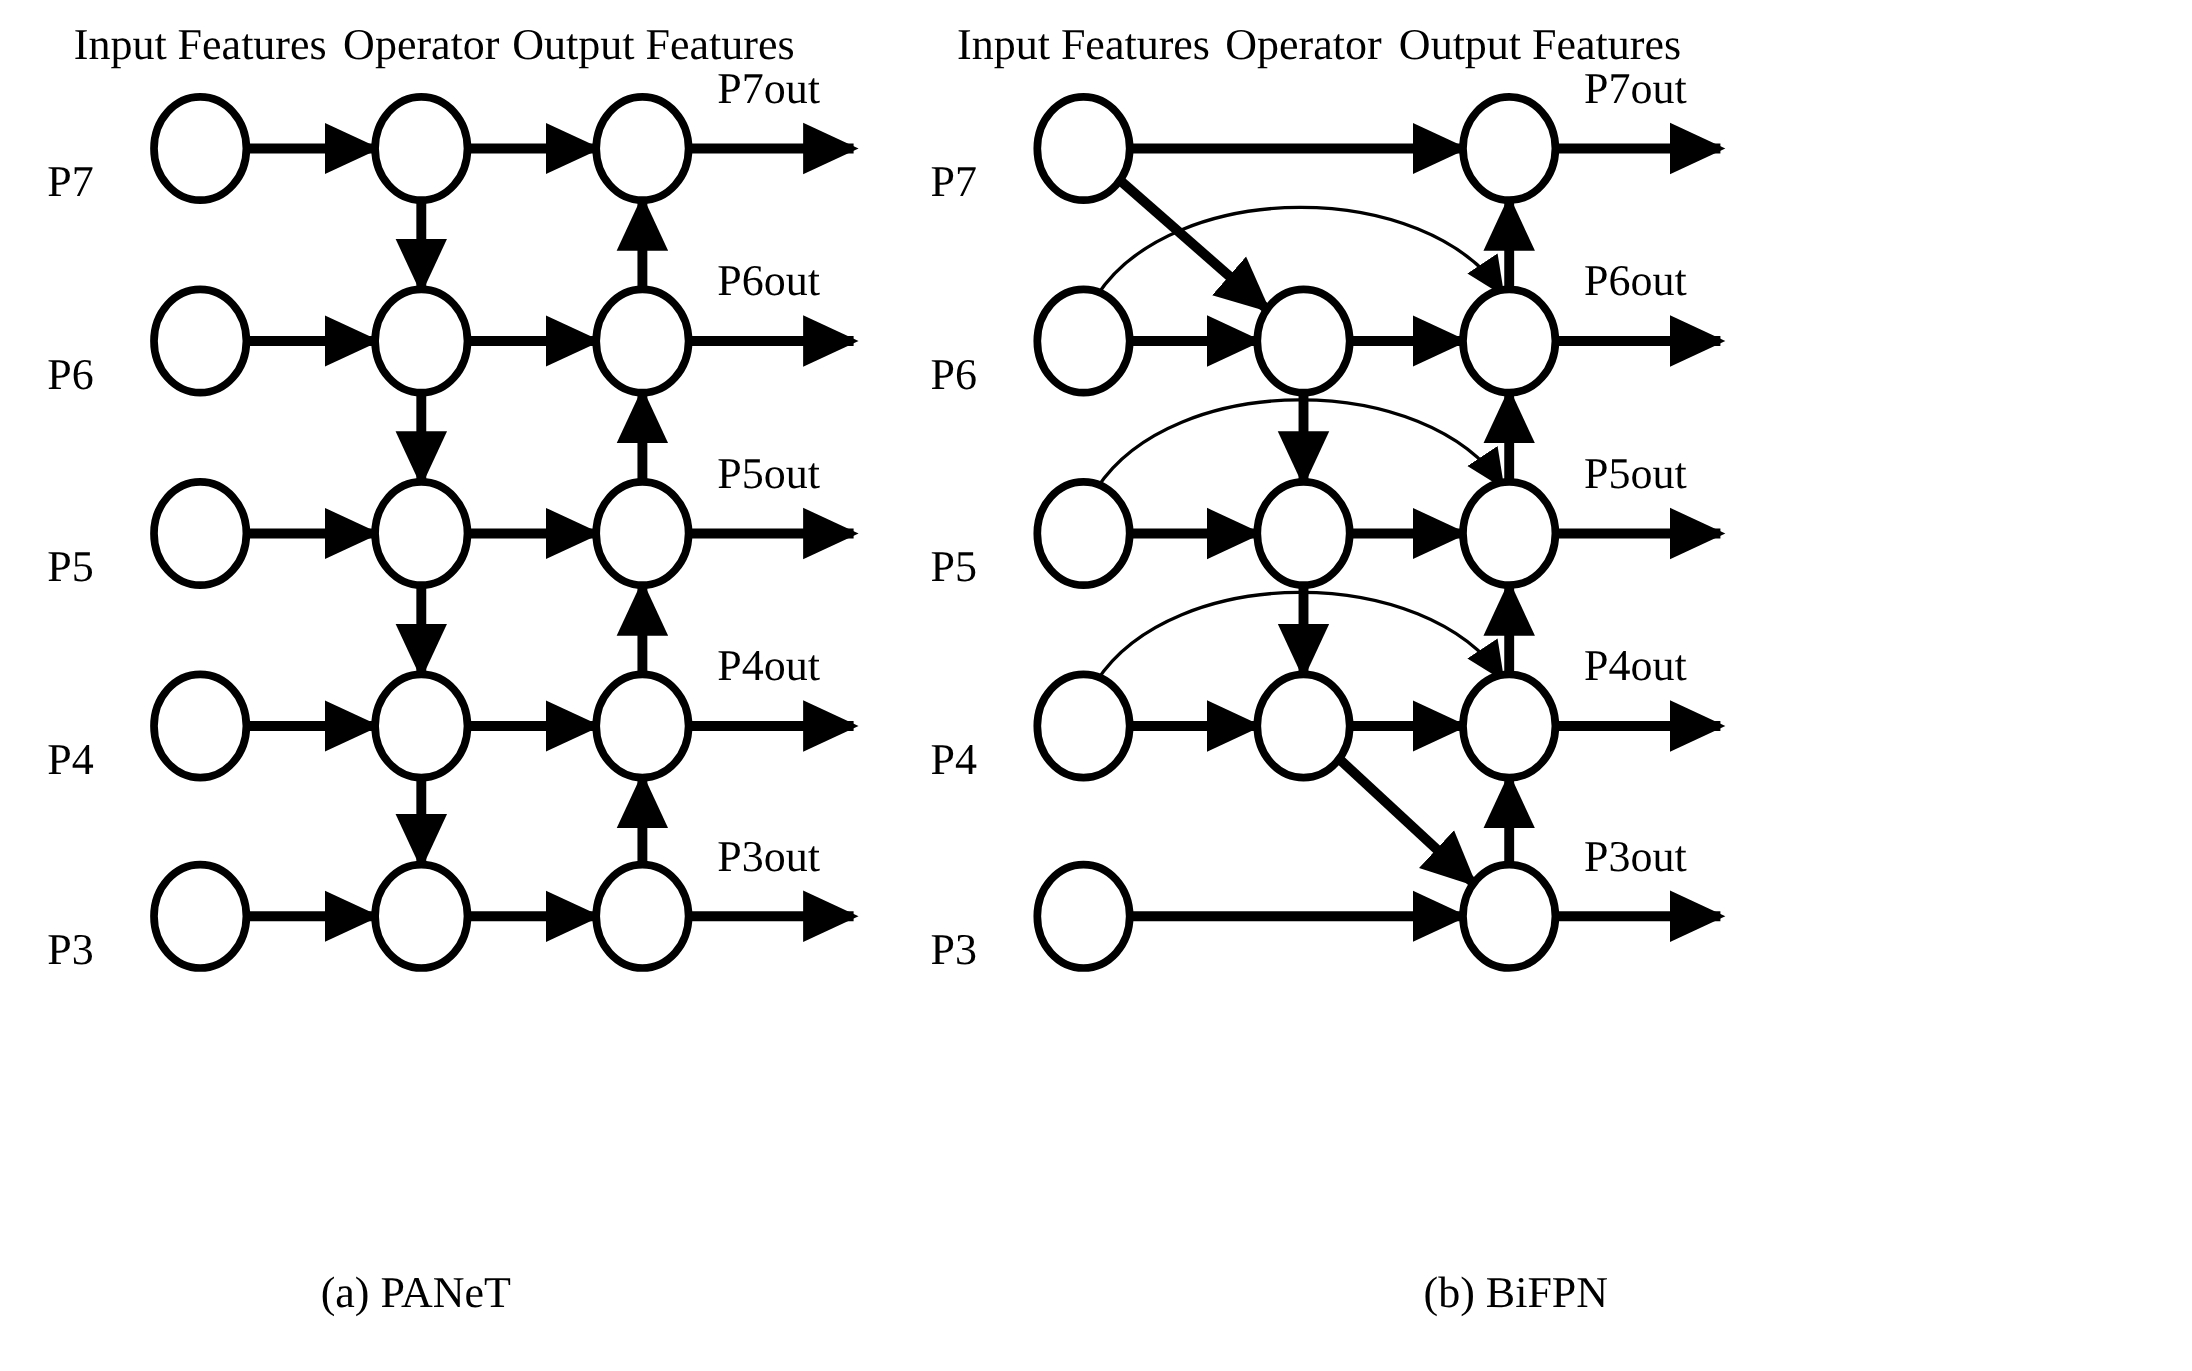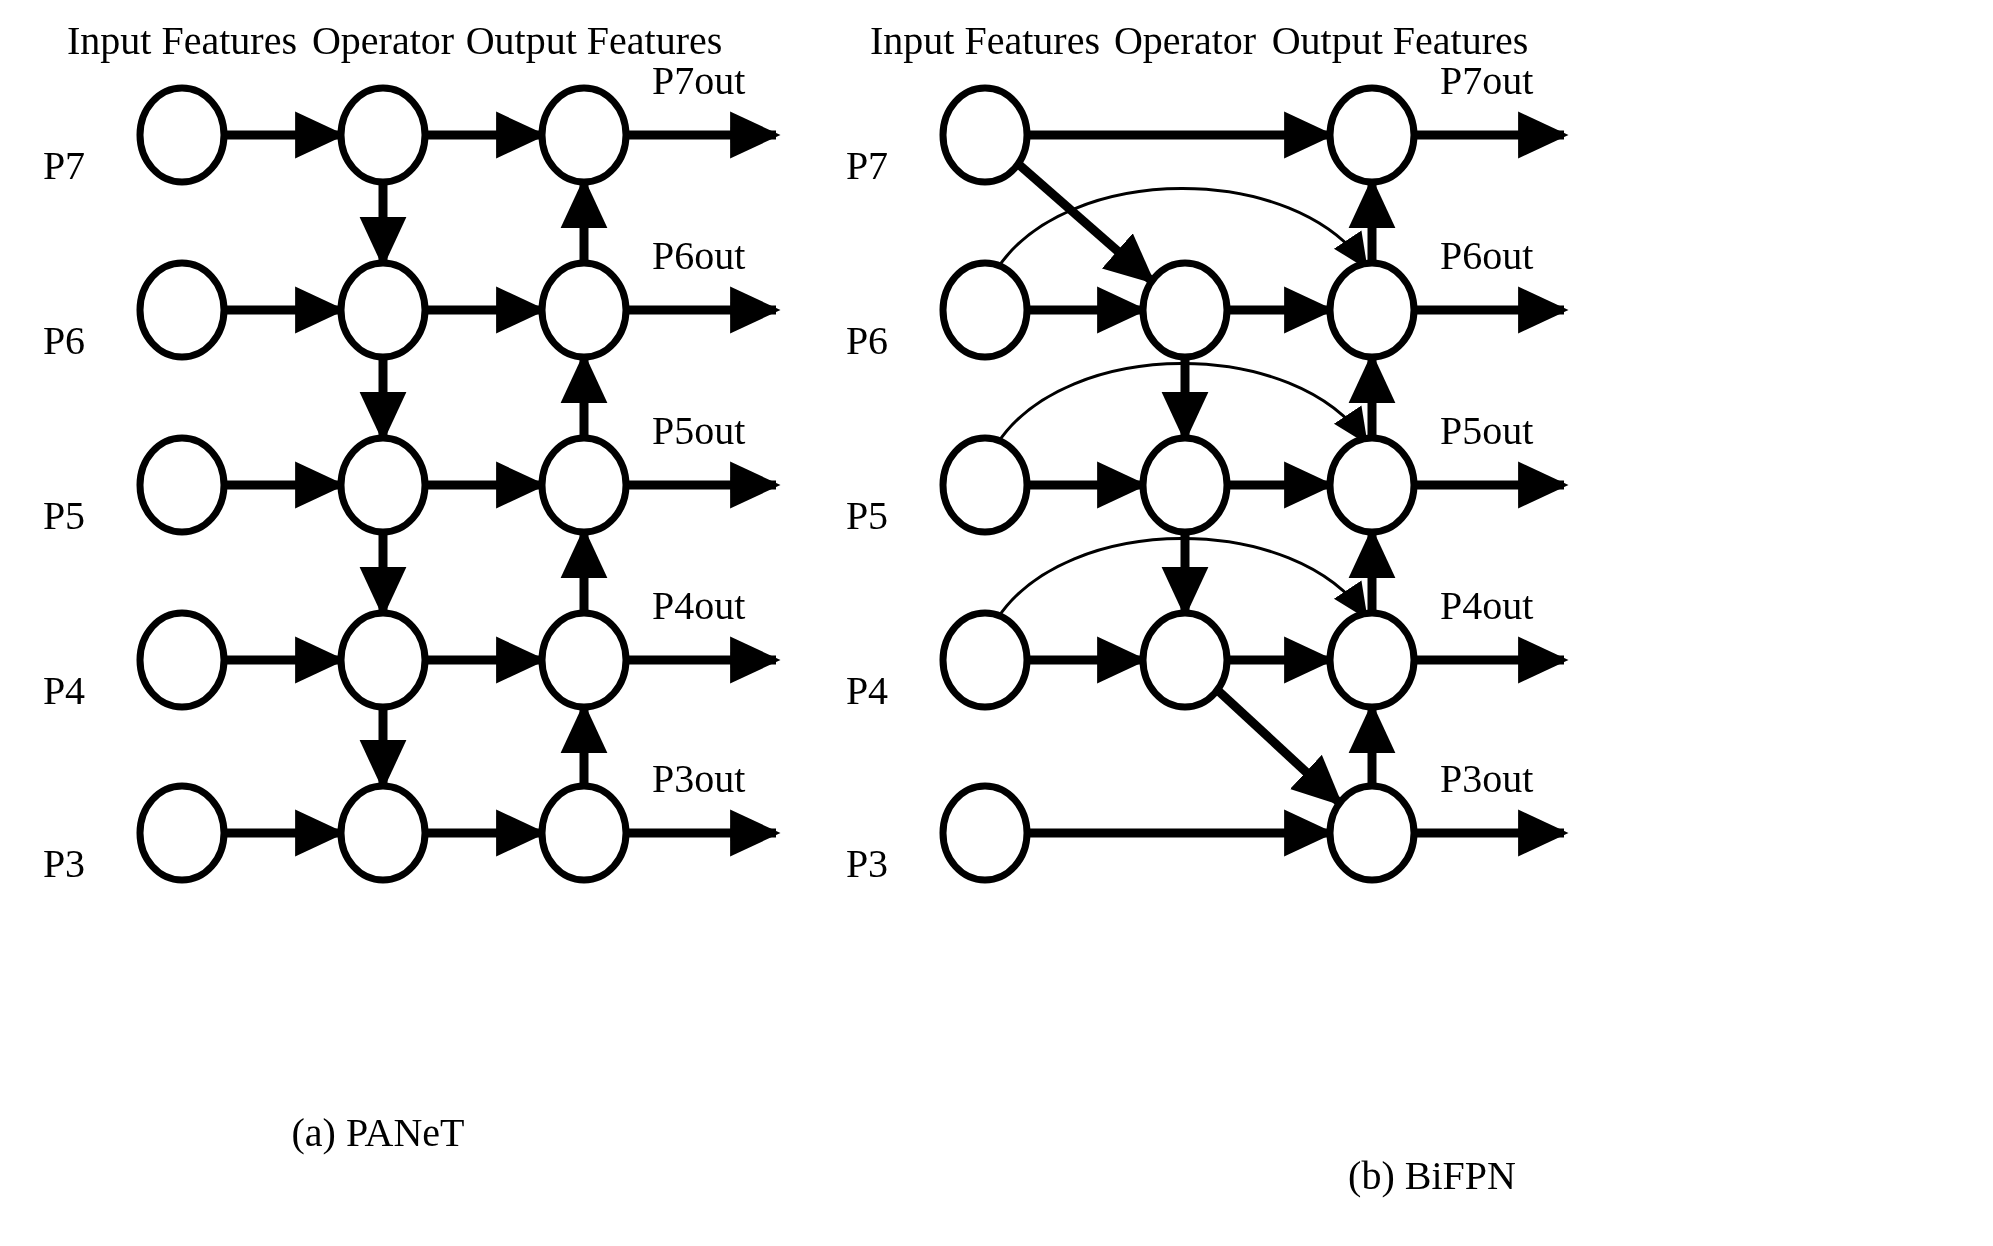--- a/index.html
+++ b/index.html
@@ -117,30 +117,30 @@
       <div class="txt row-label" style="left: 64px; top: 135px; transform: translate(-50%, -50%);">P7</div>
       <div class="txt row-label" style="left: 64px; top: 310px; transform: translate(-50%, -50%);">P6</div>
       <div class="txt row-label" style="left: 64px; top: 485px; transform: translate(-50%, -50%);">P5</div>
       <div class="txt row-label" style="left: 64px; top: 660px; transform: translate(-50%, -50%);">P4</div>
       <div class="txt row-label" style="left: 64px; top: 833px; transform: translate(-50%, -50%);">P3</div>
       <div class="txt out-label" style="left: 652px; top: 80px; transform: translate(0px, -50%);">P7out</div>
       <div class="txt out-label" style="left: 652px; top: 255px; transform: translate(0px, -50%);">P6out</div>
       <div class="txt out-label" style="left: 652px; top: 430px; transform: translate(0px, -50%);">P5out</div>
       <div class="txt out-label" style="left: 652px; top: 605px; transform: translate(0px, -50%);">P4out</div>
       <div class="txt out-label" style="left: 652px; top: 778px; transform: translate(0px, -50%);">P3out</div>
-      <div class="txt caption" style="left: 378px; top: 1132px; transform: translate(-50%, -50%);">(a) PANeT</div>
+      <div class="txt caption" style="left: 378px; top: 1175px; transform: translate(-50%, -50%);">(a) PANeT</div>
       <div class="txt col-header" style="left: 985px; top: 40px; transform: translate(-50%, -50%);">Input Features</div>
       <div class="txt col-header" style="left: 1185px; top: 40px; transform: translate(-50%, -50%);">Operator</div>
       <div class="txt col-header" style="left: 1400px; top: 40px; transform: translate(-50%, -50%);">Output Features</div>
       <div class="txt row-label" style="left: 867px; top: 135px; transform: translate(-50%, -50%);">P7</div>
       <div class="txt row-label" style="left: 867px; top: 310px; transform: translate(-50%, -50%);">P6</div>
       <div class="txt row-label" style="left: 867px; top: 485px; transform: translate(-50%, -50%);">P5</div>
       <div class="txt row-label" style="left: 867px; top: 660px; transform: translate(-50%, -50%);">P4</div>
       <div class="txt row-label" style="left: 867px; top: 833px; transform: translate(-50%, -50%);">P3</div>
       <div class="txt out-label" style="left: 1440px; top: 80px; transform: translate(0px, -50%);">P7out</div>
       <div class="txt out-label" style="left: 1440px; top: 255px; transform: translate(0px, -50%);">P6out</div>
       <div class="txt out-label" style="left: 1440px; top: 430px; transform: translate(0px, -50%);">P5out</div>
       <div class="txt out-label" style="left: 1440px; top: 605px; transform: translate(0px, -50%);">P4out</div>
       <div class="txt out-label" style="left: 1440px; top: 778px; transform: translate(0px, -50%);">P3out</div>
-      <div class="txt caption" style="left: 1432px; top: 1175px; transform: translate(-50%, -50%);">(b) BiFPN</div>
+      <div class="txt caption" style="left: 1378px; top: 1175px; transform: translate(-50%, -50%);">(b) BiFPN</div>
     </div>
 
 </div>
 
 </body></html>

